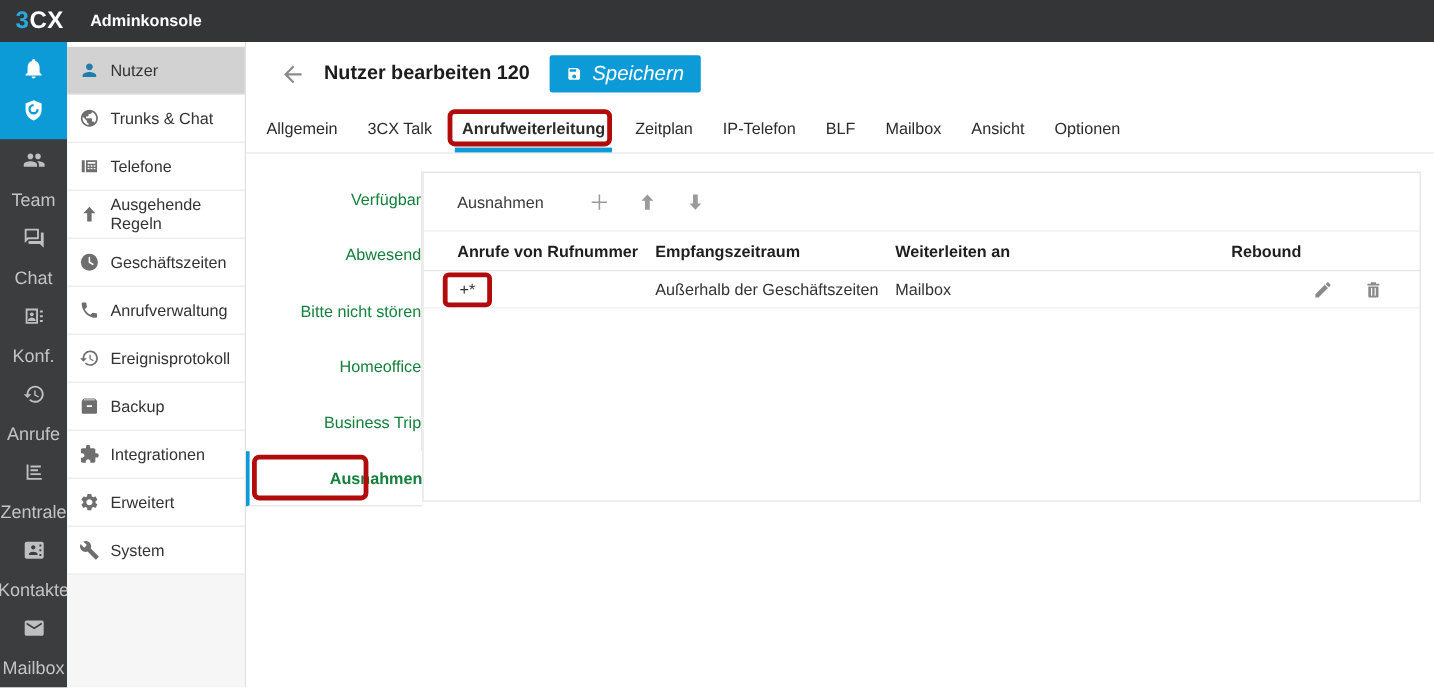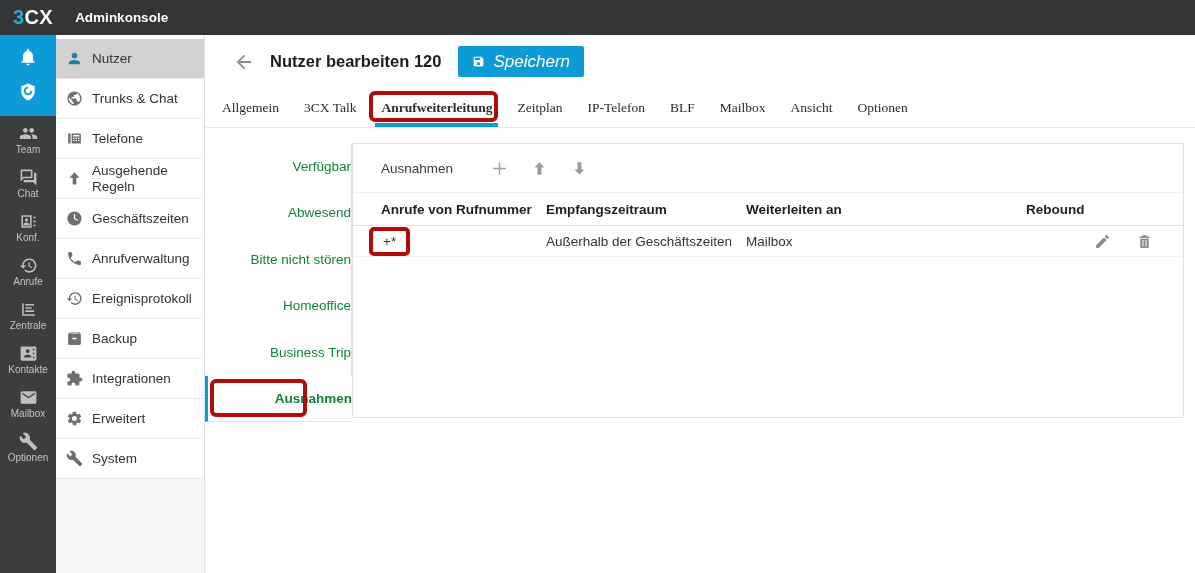--- a/index.html
+++ b/index.html
@@ -14,39 +14,39 @@
   .logo-3 { color:#2ba7e0; } .logo-cx { color:#fff; }
   .topbar-title { color:#fff; font-size:13.5px; font-weight:bold; margin-left:22px; }
 
   
   .rail { position:absolute; top:35px; left:0; width:56px; bottom:0; background:var(--rail-bg,#3b3d3f); }
   .rail-blue { background:var(--accent,#0d9bd8); padding:4px 0 7px; }
   .rail-blue-item { height:35px; display:flex; align-items:center; justify-content:center; color:#fff; cursor:pointer; }
   .rail-blue-item .icon { width:20px; height:20px; }
   .rail-item { display:flex; flex-direction:column; align-items:center; padding:8px 0 5px; color:#c9c9c9; cursor:pointer; }
   .rail-item .icon { width:19px; height:19px; color:#bfbfbf; }
-  .rail-label { font-size:10px; margin-top:1px; color:#c4c4c4; }
+  .rail-label { font-size:15px; margin-top:16px; color:#c4c4c4; }
 
   
   .sidebar { position:absolute; top:35px; left:56px; width:149px; bottom:0; background:#fff; border-right:1px solid #e0e0e0; display:flex; flex-direction:column; padding-top:4px; }
   .side-item { height:40px; flex:none; display:flex; align-items:center; gap:9px; padding:0 6px 0 10px; border-bottom:1px solid #e9e9e9; font-size:13.5px; color:#333; cursor:pointer; line-height:1.15; }
   .side-item .icon { width:17px; height:17px; color:#6e6e6e; flex:none; }
   .side-item.active { background:var(--selected-item-bg,#d2d2d2); }
   .side-item.active .icon { color:#1e7fae; }
   .sidebar-footer { flex:1; background:#f6f6f6; }
 
   
   .main { position:absolute; top:35px; left:205px; right:0; bottom:0; background:#fff; }
   .page-header { display:flex; align-items:center; height:53px; padding-left:28px; }
   .back-btn { width:22px; height:22px; color:#8c8c8c; margin-right:15px; cursor:pointer; }
   .page-title { font-size:16.5px; font-weight:bold; color:#1c1c1c; margin-right:17px; }
   .save-btn { display:flex; align-items:center; gap:8px; background:var(--accent,#0d9bd8); color:#fff; height:31px; padding:0 14px; font-size:17px; font-family:inherit; border:none; border-radius:2px; cursor:pointer;font-style:italic; }
   .save-btn .icon { width:13px; height:13px; }
 
-  .tabs { display:flex; height:40px; align-items:center; padding-left:17px; border-bottom:1px solid #e7e7e7;font-family:Liberation Serif, serif; }
+  .tabs { display:flex; height:40px; align-items:center; padding-left:17px; border-bottom:1px solid #e7e7e7; }
   .tab { position:relative; font-size:13.5px; color:#2b2b2b; margin-right:25px; height:100%; display:flex; align-items:center; cursor:pointer; }
   .tab.active { font-weight:bold; }
   .tab.active::after { content:""; position:absolute; left:-6px; right:-6px; bottom:0; height:4px; background:var(--accent,#0d9bd8); }
   .anno { position:absolute; border:4px solid var(--annotation,#b20b0b); border-radius:6px; pointer-events:none; z-index:3; }
   .tab .anno { left:-12px; right:-6px; top:3px; bottom:5px; }
 
   .content { display:flex; margin-top:15px; }
   .profile-nav { width:147px; flex:none; }
   .nav-plain { border-right:1px solid #e3e3e3; }
   .nav-item { height:46.5px; display:flex; align-items:center; padding-left:17px; font-size:13.5px; color:#15803d; cursor:pointer;justify-content:flex-end; }

